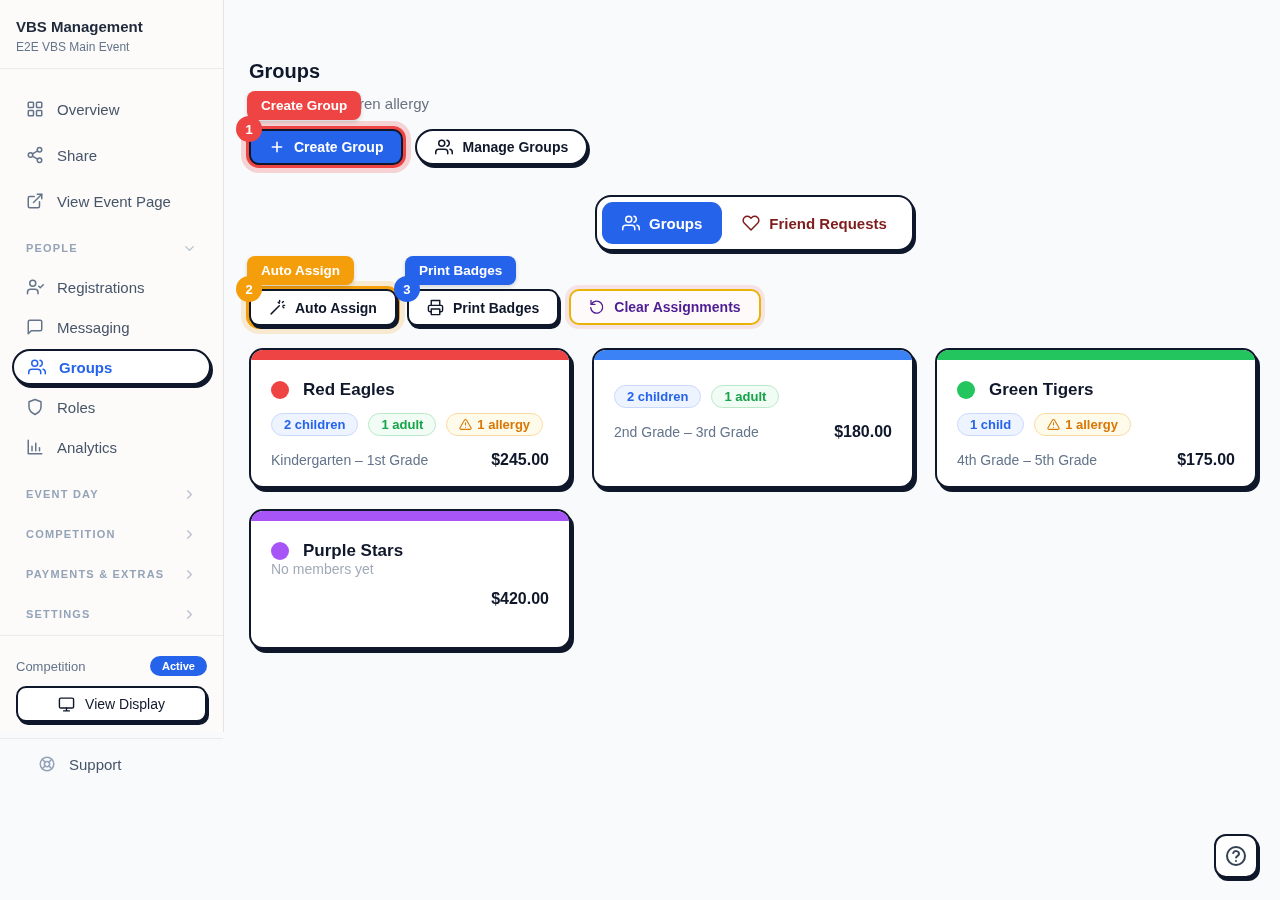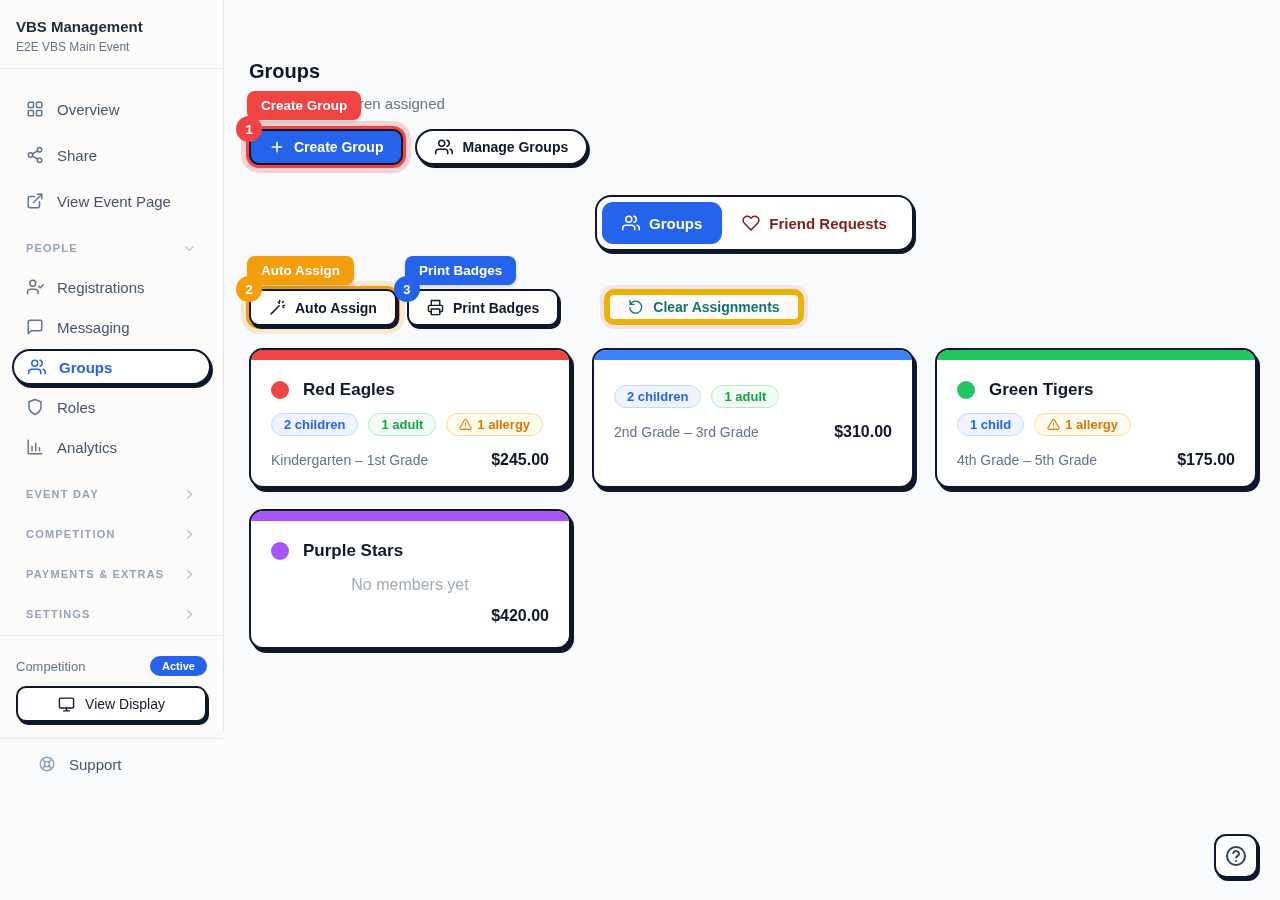--- a/index.html
+++ b/index.html
@@ -40,47 +40,47 @@
   .ann-wrap { position:relative; }
   .tooltip { position:absolute; top:-38px; left:-2px; padding:7px 14px; border-radius:8px; color:#fff; font-size:13.5px; font-weight:bold; white-space:nowrap; z-index:5; box-shadow:0 2px 4px rgba(0,0,0,.15); }
   .num-badge { position:absolute; top:-13px; left:-13px; width:26px; height:26px; border-radius:50%; color:#fff; font-size:13px; font-weight:bold; display:flex; align-items:center; justify-content:center; z-index:6; }
   .btn { display:flex; align-items:center; gap:9px; height:36px; padding:0 18px; border-radius:10px; font-size:14px; font-weight:bold; cursor:pointer; font-family:inherit; }
   .btn-primary { background:#2563eb; border:2px solid #0f172a; color:#fff; }
   .ring-red { box-shadow:0 0 0 3px #ef4444, 0 0 0 8px rgba(239,68,68,.22); }
   .ring-orange { box-shadow:2px 3px 0 #0f172a, 0 0 0 3px #f59e0b, 0 0 0 8px rgba(239,68,68,.15); }
   .ring-blue { box-shadow:2px 3px 0 #0f172a, 0 0 0 3px #2563eb, 0 0 0 8px rgba(239,68,68,.15); }
   .btn-outline { background:#fff; border:2px solid #0f172a; color:#0f172a; box-shadow:2px 3px 0 #0f172a; }
   .btn-pill { border-radius:999px; }
-  .btn-danger { background:#fffafa; border:6px solid #eab308; color:#0f766e; box-shadow:0 0 0 4px rgba(239,68,68,.12);margin-left:35px; }
+  .btn-danger { background:#fffafa; border:2px solid #eab308; color:#4c1d95; box-shadow:0 0 0 4px rgba(239,68,68,.12); }
 
   .toggle-row { margin-top:30px; margin-left:346px; }
   .toggle { display:inline-flex; align-items:center; background:#fff; border:2px solid #0f172a; border-radius:16px; padding:5px; box-shadow:2px 3px 0 #0f172a; }
   .seg { display:flex; align-items:center; gap:9px; height:42px; padding:0 20px; font-size:15px; font-weight:bold; border-radius:11px; cursor:pointer; }
   .seg.on { background:#2563eb; color:#fff; }
   .seg.off { color:#7f1d1d; }
 
   .row2 { margin-top:38px; display:flex; gap:10px; }
   .btn-37 { height:37px; }
 
   .cards { margin-top:22px; display:flex; flex-wrap:wrap; gap:21px; width:1010px; }
-  .card { width:322px; height:140px; background:#fff; border:2px solid #0f172a; border-radius:14px; overflow:hidden; box-shadow:3px 4px 0 #0f172a; cursor:pointer;text-align:center; }
+  .card { width:322px; height:140px; background:#fff; border:2px solid #0f172a; border-radius:14px; overflow:hidden; box-shadow:3px 4px 0 #0f172a; cursor:pointer; }
   .card-strip { height:10px; }
   .card-body { padding:12px 20px 0; }
   .card-head { display:flex; align-items:center; gap:14px; margin-top:8px; }
   .dot { width:18px; height:18px; border-radius:50%; }
   .card-name { font-size:17px; font-weight:800; color:#0f172a; }
   .chips { display:flex; gap:10px; margin-top:13px; }
   .chip { display:flex; align-items:center; gap:5px; padding:3px 12px; border-radius:999px; font-size:13px; font-weight:bold; border:1.5px solid transparent; }
   .chip-children { color:#2563eb; background:#eef4ff; border-color:#c9d9fb; }
   .chip-adult { color:#16a34a; background:#f1fcf4; border-color:#bce8ca; }
   .chip-allergy { color:#d97706; background:#fffbeb; border-color:#fbd9a3; }
   .card-foot { display:flex; align-items:center; justify-content:space-between; margin-top:15px; }
   .grades { font-size:14px; color:#64748b; }
   .price { font-size:16px; font-weight:800; color:#0f172a; }
-  .empty-note { margin-top:15px; font-size:16px; color:#a1aab8; }
+  .empty-note { font-size:14px; color:#a1aab8; }
   .foot-right { display:flex; justify-content:flex-end; margin-top:13px; }
 
   .help-fab { position:absolute; right:22px; bottom:22px; width:44px; height:44px; background:#fff; border:2px solid #0f172a; border-radius:12px; display:flex; align-items:center; justify-content:center; box-shadow:2px 3px 0 #0f172a; color:#334155; cursor:pointer; }
 </style>
 </head>
 <body>
 
 <aside class="sidebar">
   <div class="brand">
     <div class="brand-title">VBS Management</div>
@@ -238,21 +238,21 @@
           </svg>
         </span>
       <span class="lbl">Support</span>
     </div>
   </div>
 </aside>
 
 <main class="main">
   <h1 class="page-title">Groups</h1>
   <div class="page-sub">
-    <span>ren assigned</span>
+    <span>ren allergy</span>
   </div>
 
   <div class="row1">
     <div class="ann-wrap">
       <div class="tooltip" style="background: rgb(239, 68, 68);">Create Group</div>
       <div class="num-badge" style="background: rgb(239, 68, 68);">1</div>
       <button class="btn btn-primary ring-red">
         <span>
             <svg width="16" height="16" viewBox="0 0 24 24" fill="none" stroke="currentColor" stroke-width="2.4" stroke-linecap="round">
               <path d="M12 5v14M5 12h14"></path>
@@ -368,21 +368,21 @@
 
     <div class="card">
       <div class="card-strip" style="background: rgb(59, 130, 246);"></div>
       <div class="card-body">
         <div class="chips">
           <span class="chip chip-children">2 children</span>
           <span class="chip chip-adult">1 adult</span>
         </div>
         <div class="card-foot">
           <span class="grades">2nd Grade – 3rd Grade</span>
-          <span class="price">$310.00</span>
+          <span class="price">$180.00</span>
         </div>
       </div>
     </div>
 
     <div class="card">
       <div class="card-strip" style="background: rgb(34, 197, 94);"></div>
       <div class="card-body">
         <div class="card-head">
           <span class="dot" style="background: rgb(34, 197, 94);"></span>
           <span class="card-name">Green Tigers</span>

